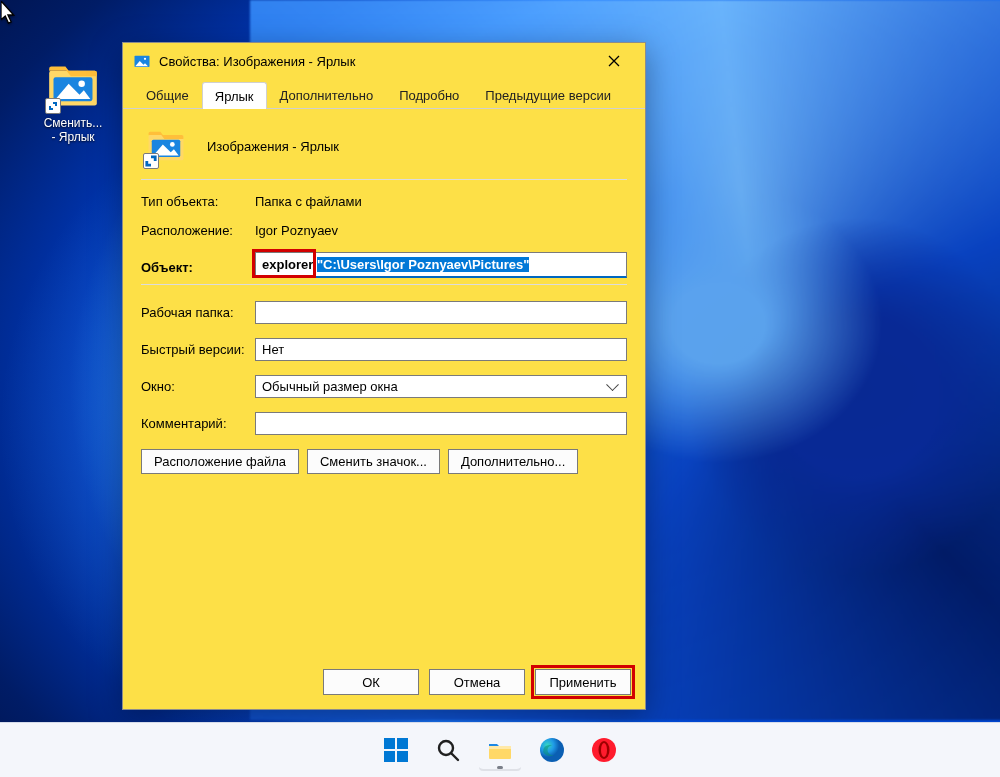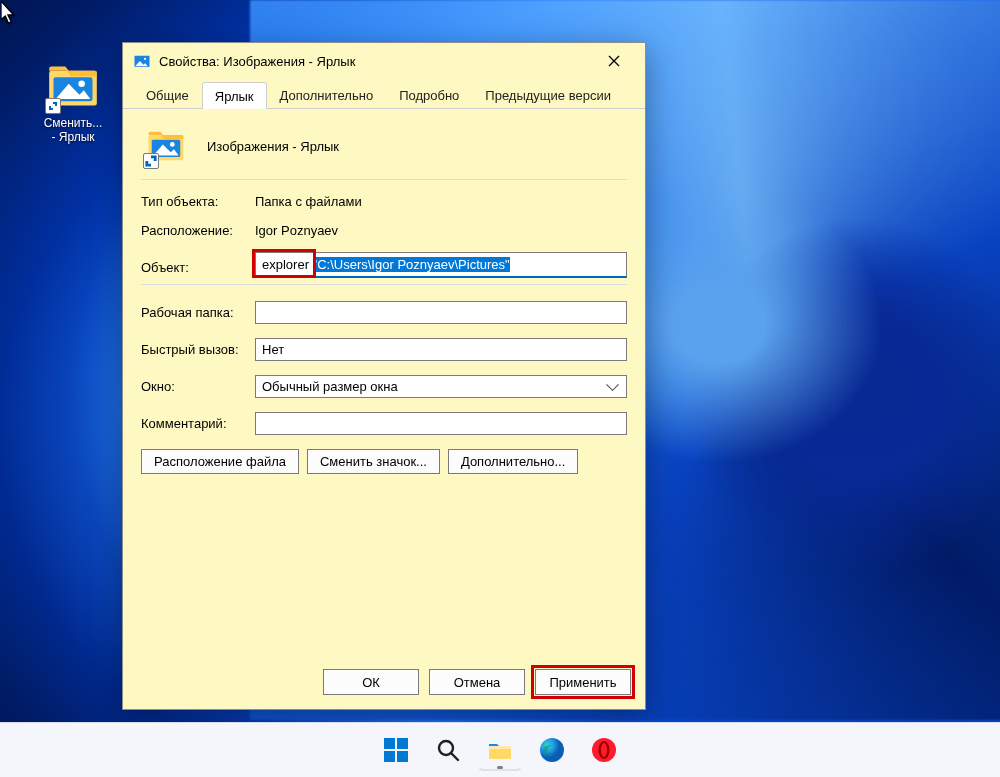--- a/index.html
+++ b/index.html
@@ -30,21 +30,21 @@
     position: absolute; left: 30px; top: 60px; width: 86px; text-align: center; color: #fff;
     font-size: 12px; text-shadow: 0 1px 2px rgba(0,0,0,.8);
   }
   .shortcut .ico-wrap { position:relative; width:52px; height:52px; margin:0 auto 4px; }
   .shortcut .badge { position:absolute; left:-2px; bottom:-2px; width:16px; height:16px; background:#fff; border:1px solid #7a7a7a; border-radius:2px; display:flex; align-items:center; justify-content:center; }
   .shortcut .badge svg{width:10px;height:10px;}
 
   
   .dialog {
     position: absolute; left: 122px; top: 42px; width: 524px; height: 668px;
-    background: #fef9c3; border: 1px solid #8c8c8c; box-shadow: 0 8px 30px rgba(0,0,0,.35);
+    background: #fde047; border: 1px solid #8c8c8c; box-shadow: 0 8px 30px rgba(0,0,0,.35);
     display: flex; flex-direction: column;
   }
   .titlebar { height: 36px; display:flex; align-items:center; padding:0 8px 0 10px; }
   .titlebar .tb-ico { width:18px; height:18px; margin-right:8px; }
   .titlebar .tb-title { flex:1; font-size:13px; color:#000; }
   .titlebar .close { width:46px; height:32px; display:flex; align-items:center; justify-content:center; border:none; background:transparent; }
   .titlebar .close svg { width:12px; height:12px; }
 
   .tabs { display:flex; align-items:flex-end; padding:0 10px; border-bottom:1px solid #d0d0d0; height:30px; }
   .tab { padding:6px 12px 5px; font-size:13px; color:#000; border:1px solid transparent; border-bottom:none; cursor:default; }
@@ -168,39 +168,39 @@
 
     <div class="kv">
       <div class="k">Тип объекта:</div>
       <div class="v">Папка с файлами</div>
     </div>
     <div class="kv">
       <div class="k">Расположение:</div>
       <div class="v">Igor Poznyaev</div>
     </div>
 
-    <div class="kv grp-target" style="margin-bottom:6px;">
+    <div class="kv grp-target" style="margin-bottom:6px;font-weight:bold;">
       <div class="k">Объект:</div>
       <div class="v target-box">
         <div class="target-input">
           <span id="target-prefix">explorer </span><span class="sel" id="target-path">"C:\Users\Igor Poznyaev\Pictures"</span>
         </div>
         <div class="target-explorer-hl"></div>
       </div>
     </div>
 
     <div class="section-sep"></div>
 
     <div class="kv">
       <div class="k">Рабочая папка:</div>
       <div class="v"><input class="tinput" value="" style=""></div>
     </div>
 
     <div class="kv">
-      <div class="k">Быстрый вызов:</div>
+      <div class="k">Быстрый версии:</div>
       <div class="v"><input class="tinput" value="Нет" style=""></div>
     </div>
 
     <div class="kv">
       <div class="k">Окно:</div>
       <div class="sel-wrap">
         <div class="tselect">Обычный размер окна</div>
       </div>
     </div>
 

